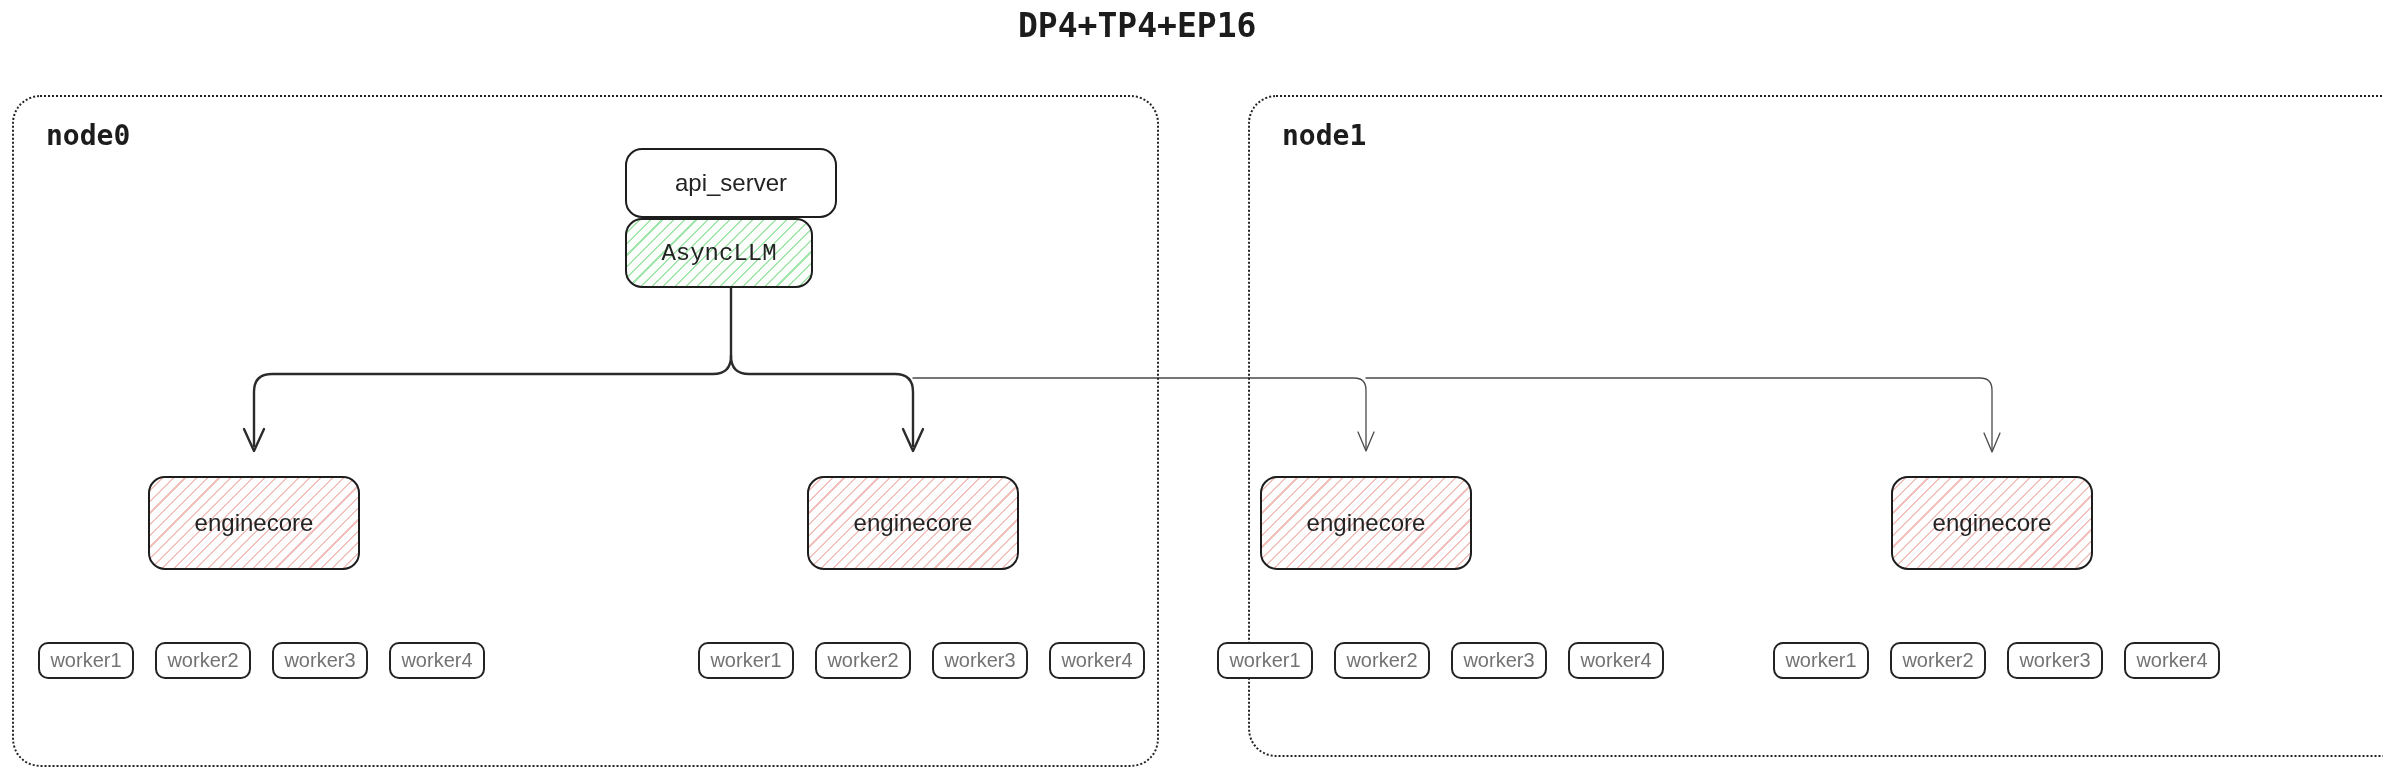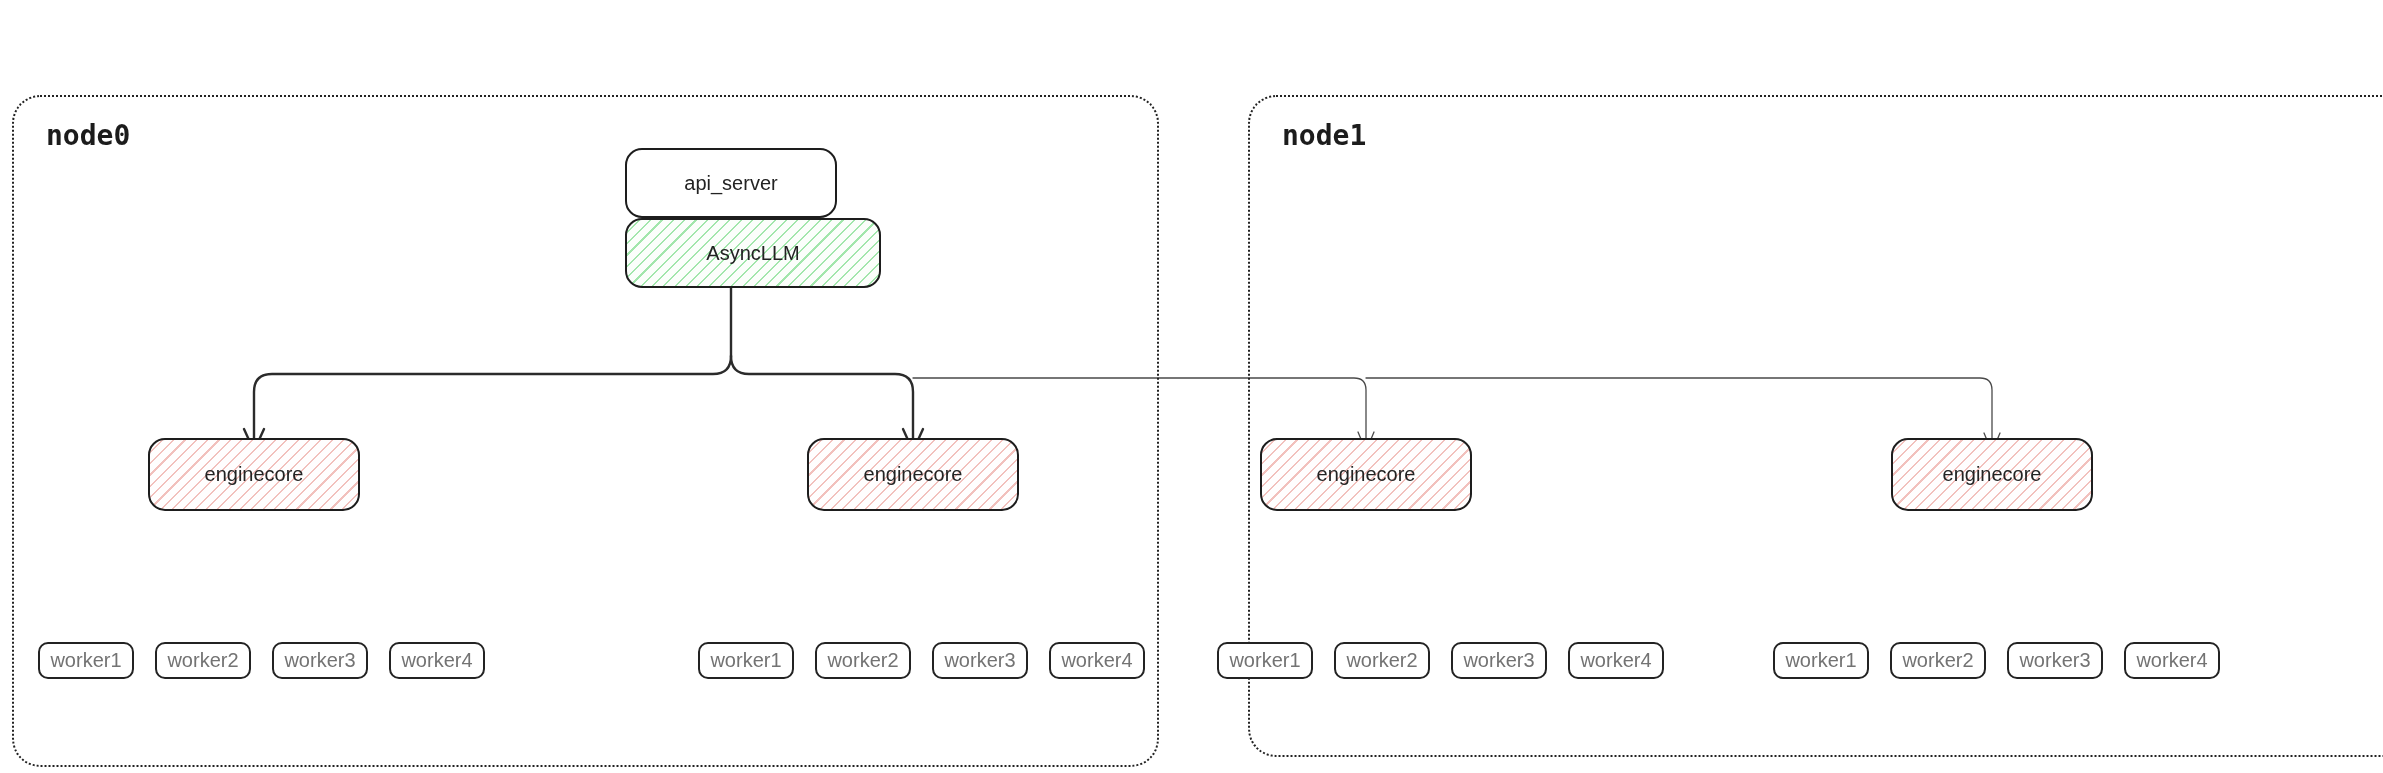--- a/index.html
+++ b/index.html
@@ -41,33 +41,34 @@
   }
   .shape {
     position: absolute;
     box-sizing: border-box;
     border: 2px solid #1d1d1d;
     border-radius: 17px;
     background: #ffffff;
     display: flex;
     align-items: center;
     justify-content: center;
-    font-size: 20px;
+    font-size: 24px;
     color: #232323;
     white-space: nowrap;
   }
   .api-server { left: 625px; top: 148px; width: 212px; height: 70px; }
   .async-llm  {
-    left: 625px; top: 218px; width: 256px; height: 70px;
+    left: 625px; top: 218px; width: 188px; height: 70px;
     background-color: #fbfefb;
     background-image: repeating-linear-gradient(135deg,
       #a2e6ac 0px, #a2e6ac 1.5px, transparent 1.5px, transparent 8px);
+    font-family: Liberation Mono, monospace;
   }
   .enginecore {
-    top: 438px; height: 73px; width: 212px;
+    top: 476px; height: 94px; width: 212px;
     border-width: 2.2px;
     background-color: #fffefe;
     background-image: repeating-linear-gradient(135deg,
       #f2c1bd 0px, #f2c1bd 1.5px, transparent 1.5px, transparent 8px);
   }
   .ec0 { left: 148px; }
   .ec1 { left: 807px; }
   .ec2 { left: 1260px; }
   .ec3 { left: 1891px; width: 202px; }
   .worker-row {
@@ -100,20 +101,21 @@
     width: 2383px;
     height: 773px;
     pointer-events: none;
   }
 </style>
 </head>
 <body>
 
 <div class="canvas">
 
+  <div class="diagram-title">DP4+TP4+EP16</div>
 
   <svg class="connectors" viewBox="0 0 2383 773">
 
     <g fill="none" stroke="#2b2b2b" stroke-width="2.4" stroke-linecap="round" stroke-linejoin="round">
       <path d="M731 288 L731 356"></path>
       <path d="M731 356 Q731 374 713 374 L272 374 Q254 374 254 392 L254 446"></path>
       <path d="M244 429 L254 451 L264 429"></path>
       <path d="M731 356 Q731 374 749 374 L895 374 Q913 374 913 392 L913 446"></path>
       <path d="M903 429 L913 451 L923 429"></path>
     </g>

